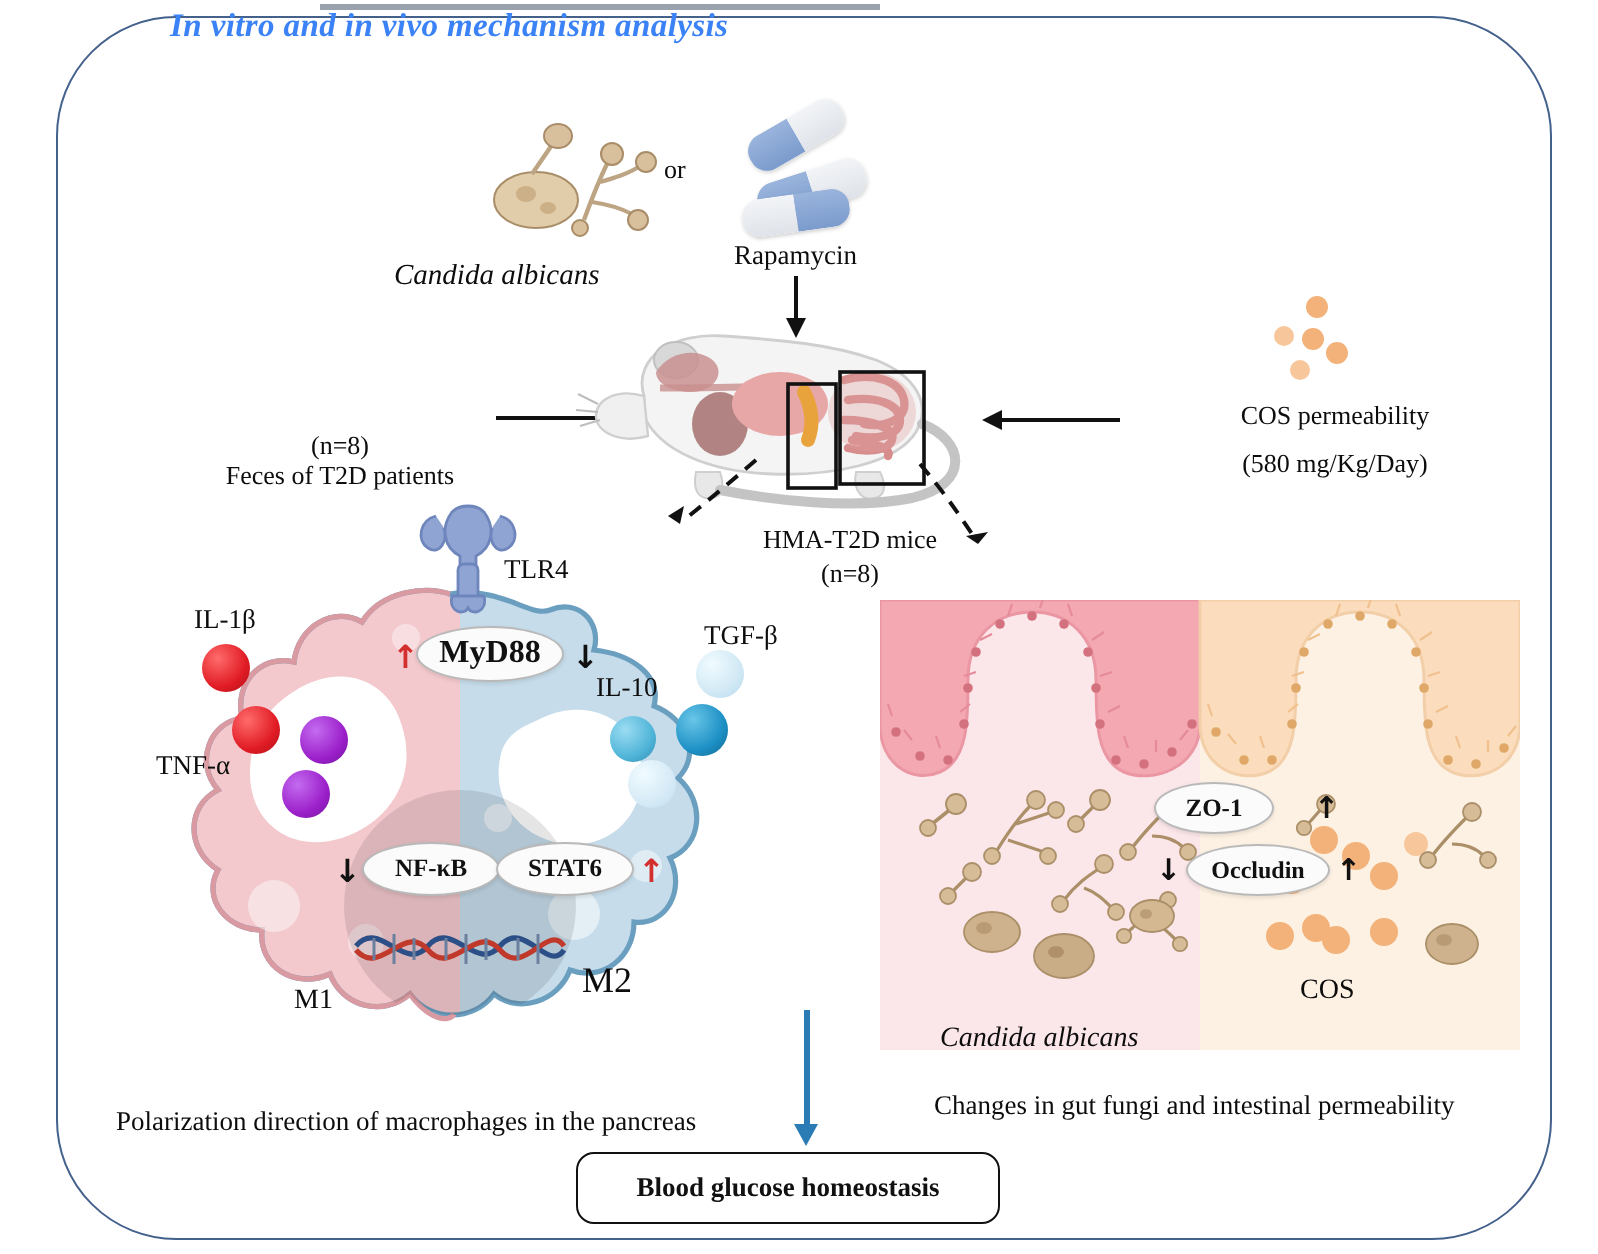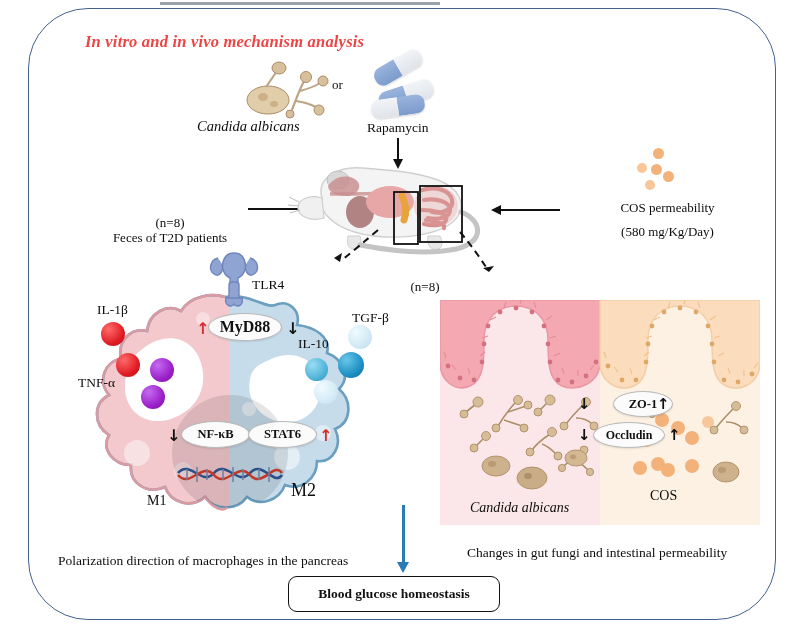--- a/index.html
+++ b/index.html
@@ -3,34 +3,34 @@
 <meta charset="utf-8">
 <style>
   html,body{margin:0;padding:0;background:#ffffff;}
   body{width:799px;height:627px;overflow:hidden;
        font-family:"Liberation Serif",serif;}
   #stage{position:relative;width:799px;height:627px;background:#fff;}
 
   .abs{position:absolute;}
   .lbl{position:absolute;font-family:"Liberation Serif",serif;font-weight:normal;
        color:#0d0d0d;white-space:nowrap;line-height:1.15;}
-  .ital{font-style:italic;}
+  .ital{font-style:italic;margin-top:12px;}
   .ctr{text-align:center;}
 
   
   #top-rule{position:absolute;left:160px;top:2px;width:280px;height:3px;
             background:#9aa3ad;}
 
   
   #frame{position:absolute;left:28px;top:8px;width:748px;height:612px;
          border:1.6px solid #44618c;border-radius:60px;box-sizing:border-box;}
 
   
-  #title{left:85px;top:33px;font-size:16.5px;font-style:italic;font-weight:bold;
-         color:#ef4444;letter-spacing:.2px;}
+  #title{left:85px;top:4px;font-size:16.5px;font-style:italic;font-weight:bold;
+         color:#3b82f6;letter-spacing:.2px;}
 
   
   .arrow-h{position:absolute;height:2px;background:#111;}
   .arrow-h:after{content:"";position:absolute;top:-4px;width:0;height:0;
         border-top:5px solid transparent;border-bottom:5px solid transparent;}
   .arrow-h.right:after{right:-9px;border-left:10px solid #111;}
   .arrow-h.left:after{left:-9px;border-right:10px solid #111;}
   .arrow-v{position:absolute;width:2px;background:#111;}
   .arrow-v:after{content:"";position:absolute;left:-4px;bottom:-9px;width:0;height:0;
         border-left:5px solid transparent;border-right:5px solid transparent;
@@ -193,20 +193,21 @@
 
   <svg class="abs" style="left:320px;top:228px;" width="220" height="60" viewBox="0 0 220 60">
     <g stroke="#111" stroke-width="2" fill="none" stroke-dasharray="7,5">
       <path d="M58 2 C44 14 32 24 22 32"></path>
       <path d="M140 4 C152 18 160 30 168 42"></path>
     </g>
     <polygon points="20,34 14,30 22,25" fill="#111"></polygon>
     <polygon points="169,44 163,40 174,38" fill="#111"></polygon>
   </svg>
 
+  <div class="lbl ctr" style="left:340px;top:263px;font-size:13px;width:170px;">HMA-T2D mice</div>
   <div class="lbl ctr" style="left:340px;top:280px;font-size:13px;width:170px;">(n=8)</div>
 
   <div id="macro">
     <svg width="310" height="255" viewBox="0 0 310 255">
       <defs>
         <clipPath id="cellClip">
           <path d="M150 12 C176 8 190 24 200 20 C214 14 226 26 222 40
                    C240 42 256 52 252 68 C268 74 276 92 264 104
                    C278 116 276 138 260 144 C268 160 258 178 242 176
                    C242 194 226 206 210 200 C204 216 184 222 172 212
@@ -467,21 +468,21 @@
           <circle cx="304" cy="130" r="4" fill="#d6bd98"></circle>
           <circle cx="274" cy="130" r="4" fill="#d6bd98"></circle>
         </g>
         <ellipse cx="286" cy="172" rx="13" ry="10" fill="#cdb28d"></ellipse>
         <ellipse cx="282" cy="170" rx="4" ry="3" fill="#b89a74" stroke="none"></ellipse>
       </g>
     </svg>
   </div>
 
   <div class="ind blk" style="left:578px;top:397px;font-size:15px;">↓</div>
-  <div class="pill" style="left:613px;top:391px;width:58px;height:24px;font-size:12.5px;">ZO-1</div>
+  <div class="pill" style="left:577px;top:391px;width:58px;height:24px;font-size:12.5px;">ZO-1</div>
   <div class="ind blk" style="left:657px;top:397px;font-size:15px;">↑</div>
 
   <div class="ind blk" style="left:578px;top:428px;font-size:15px;">↓</div>
   <div class="pill" style="left:593px;top:422px;width:70px;height:24px;font-size:12px;">Occludin</div>
   <div class="ind blk" style="left:668px;top:428px;font-size:15px;">↑</div>
 
   <div class="lbl ital" style="left:470px;top:500px;font-size:14px;">Candida albicans</div>
   <div class="lbl" style="left:650px;top:488px;font-size:14px;">COS</div>
 
   <div class="lbl" style="left:467px;top:545px;font-size:13.5px;">Changes in gut fungi and intestinal permeability</div>

